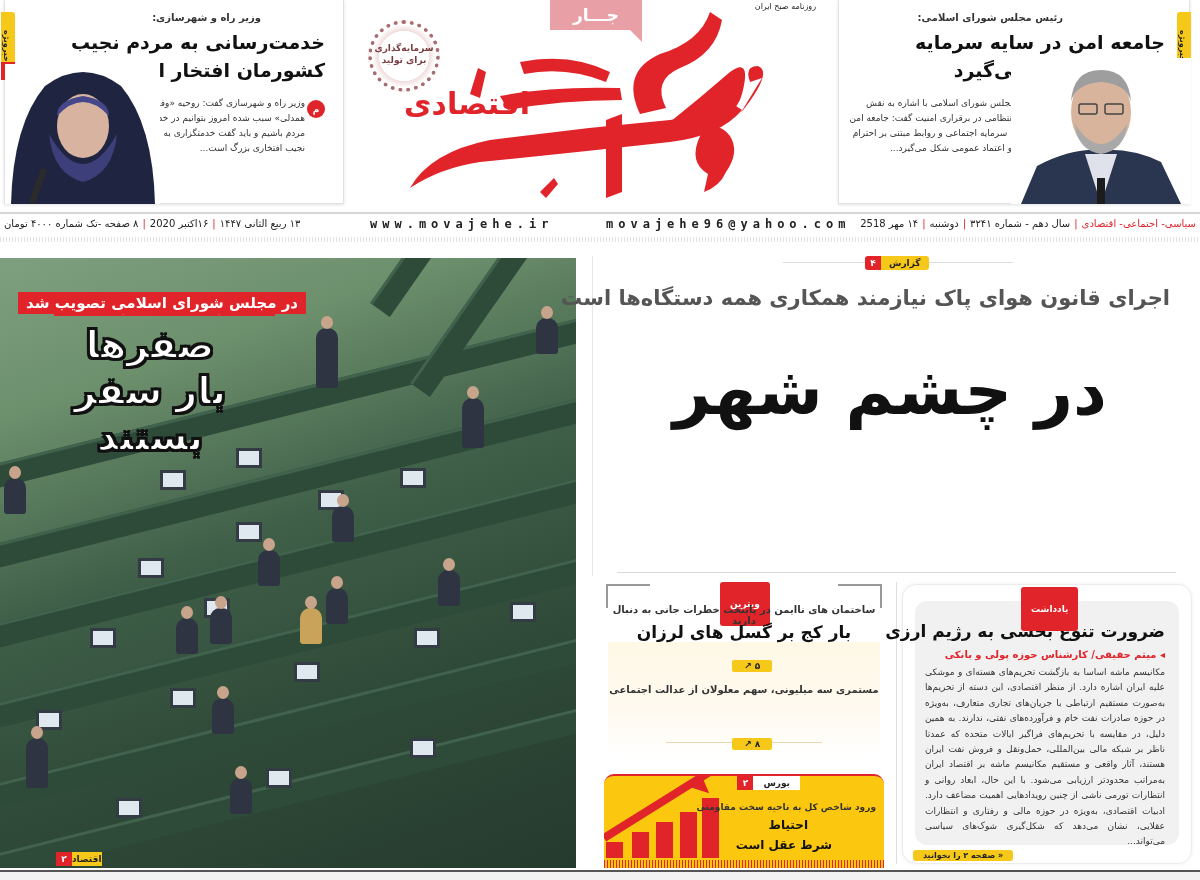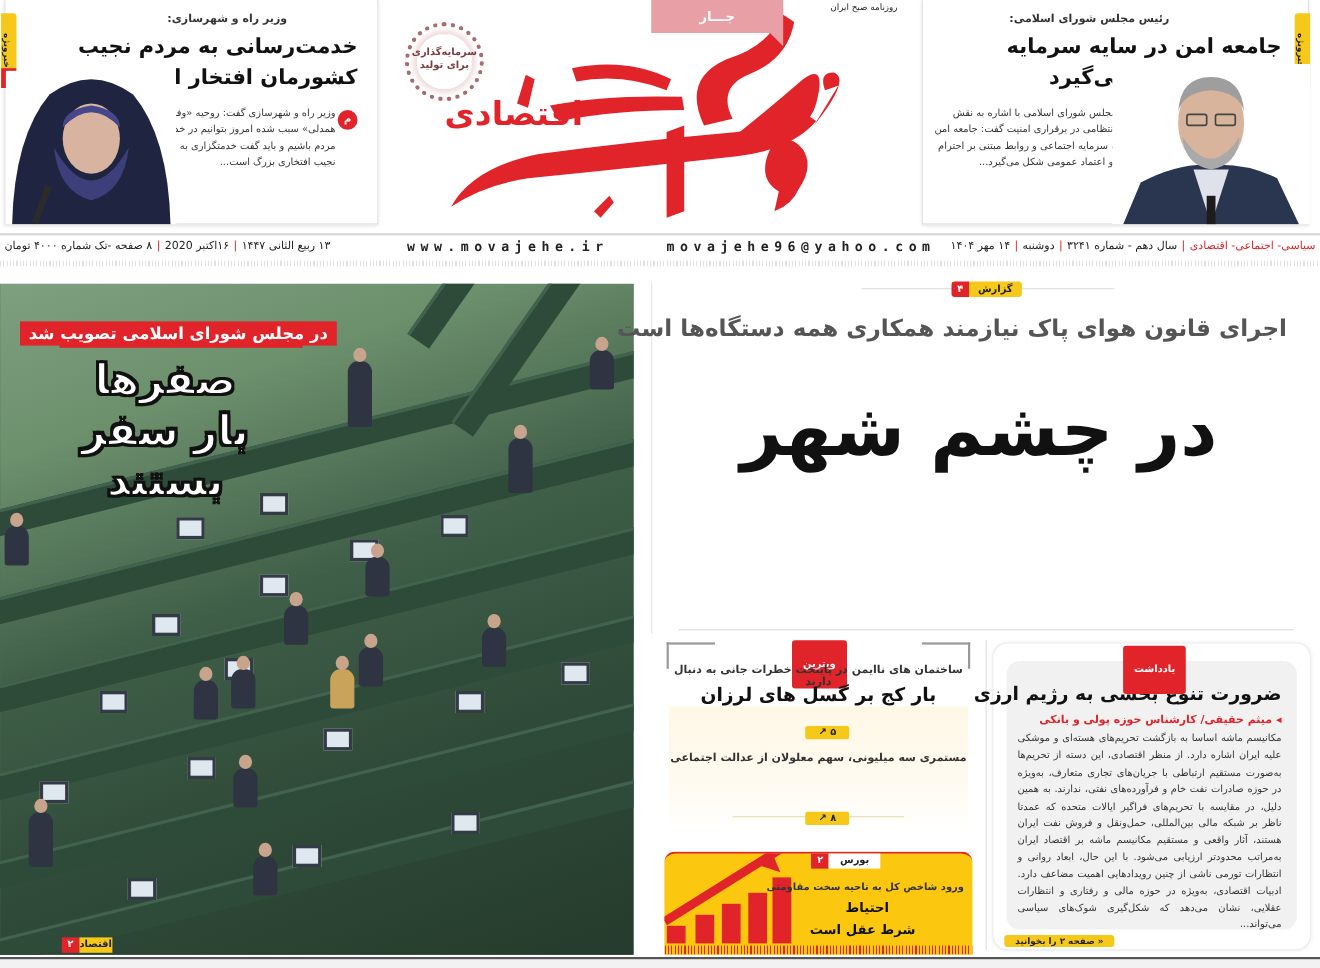--- a/index.html
+++ b/index.html
@@ -43,22 +43,22 @@
   }
   .photo-man { left: 172px; top: 58px; width: 180px; height: 146px; }
   .photo-woman { left: 0; top: 64px; width: 155px; height: 140px; }
 
   
   .logo-area { position: absolute; left: 350px; top: 0; width: 488px; height: 206px; }
   .logo-main {
     position: absolute; left: 20px; top: 2px; width: 430px; height: 200px;
   }
   .logo-jesar {
-    position: absolute; left: 200px; top: 0; width: 120px; height: 30px; background: #e8a0a6;
-    color: #fff; font-size: 12px; font-weight: bold; text-align: center; line-height: 30px; margin-left: 42px;
+    position: absolute; left: 200px; top: 0; width: 92px; height: 30px; background: #e8a0a6;
+    color: #fff; font-size: 17px; font-weight: bold; text-align: center; line-height: 30px;
   }
   .logo-jesar::after {
     content: ""; position: absolute; right: 0; bottom: -12px; border-left: 12px solid transparent;
     border-top: 12px solid #e8a0a6;
   }
   .logo-tagline { position: absolute; right: 22px; top: 2px; font-size: 8px; color: #222; white-space: nowrap; }
   .seal {
     position: absolute; left: 18px; top: 20px; width: 72px; height: 72px; border-radius: 50%;
     border: 4px dotted #a86d70; background: radial-gradient(circle, #fff 55%, #f1dcdc 56%, #fff 70%);
   }
@@ -230,21 +230,21 @@
         <ellipse cx="78" cy="62" rx="26" ry="32" fill="#d8b4a0"></ellipse>
         <path d="M52 52 Q78 24 104 52 Q104 36 78 32 Q52 36 52 52 Z" fill="#45478a"></path>
         <rect x="30" y="104" width="6" height="36" fill="#2b2b2b" transform="rotate(20 33 122)"></rect>
       </svg>
     </div>
   </div>
 </div>
 
 <div class="info-strip">
   <div class="info-item" style="right:4px;">
-    <span class="info-red">سیاسی- اجتماعی- اقتصادی</span><span class="info-sep">|</span><span>سال دهم - شماره ۳۲۴۱</span><span class="info-sep">|</span><span>دوشنبه</span><span class="info-sep">|</span><span>۱۴ مهر ۱۴۰۴</span>
+    <span class="info-red">سیاسی- اجتماعی- اقتصادی</span><span class="info-sep">|</span><span>سال دهم - شماره ۳۲۴۱</span><span class="info-sep">|</span><span>دوشنبه</span><span class="info-sep">|</span><span>۱۴ مهر 2518</span>
   </div>
   <div class="info-item mono-wide" style="left:606px;">movajehe96@yahoo.com</div>
   <div class="info-item mono-wide" style="left:370px;">www.movajehe.ir</div>
   <div class="info-item" style="left:4px;">
     <span>۱۳ ربیع الثانی ۱۴۴۷</span><span class="info-sep">|</span><span>۱۶اکتبر 2020</span><span class="info-sep">|</span><span>۸ صفحه -تک شماره ۴۰۰۰ تومان</span>
   </div>
 </div>
 
 <div class="parliament">
   <div class="floor"></div>

